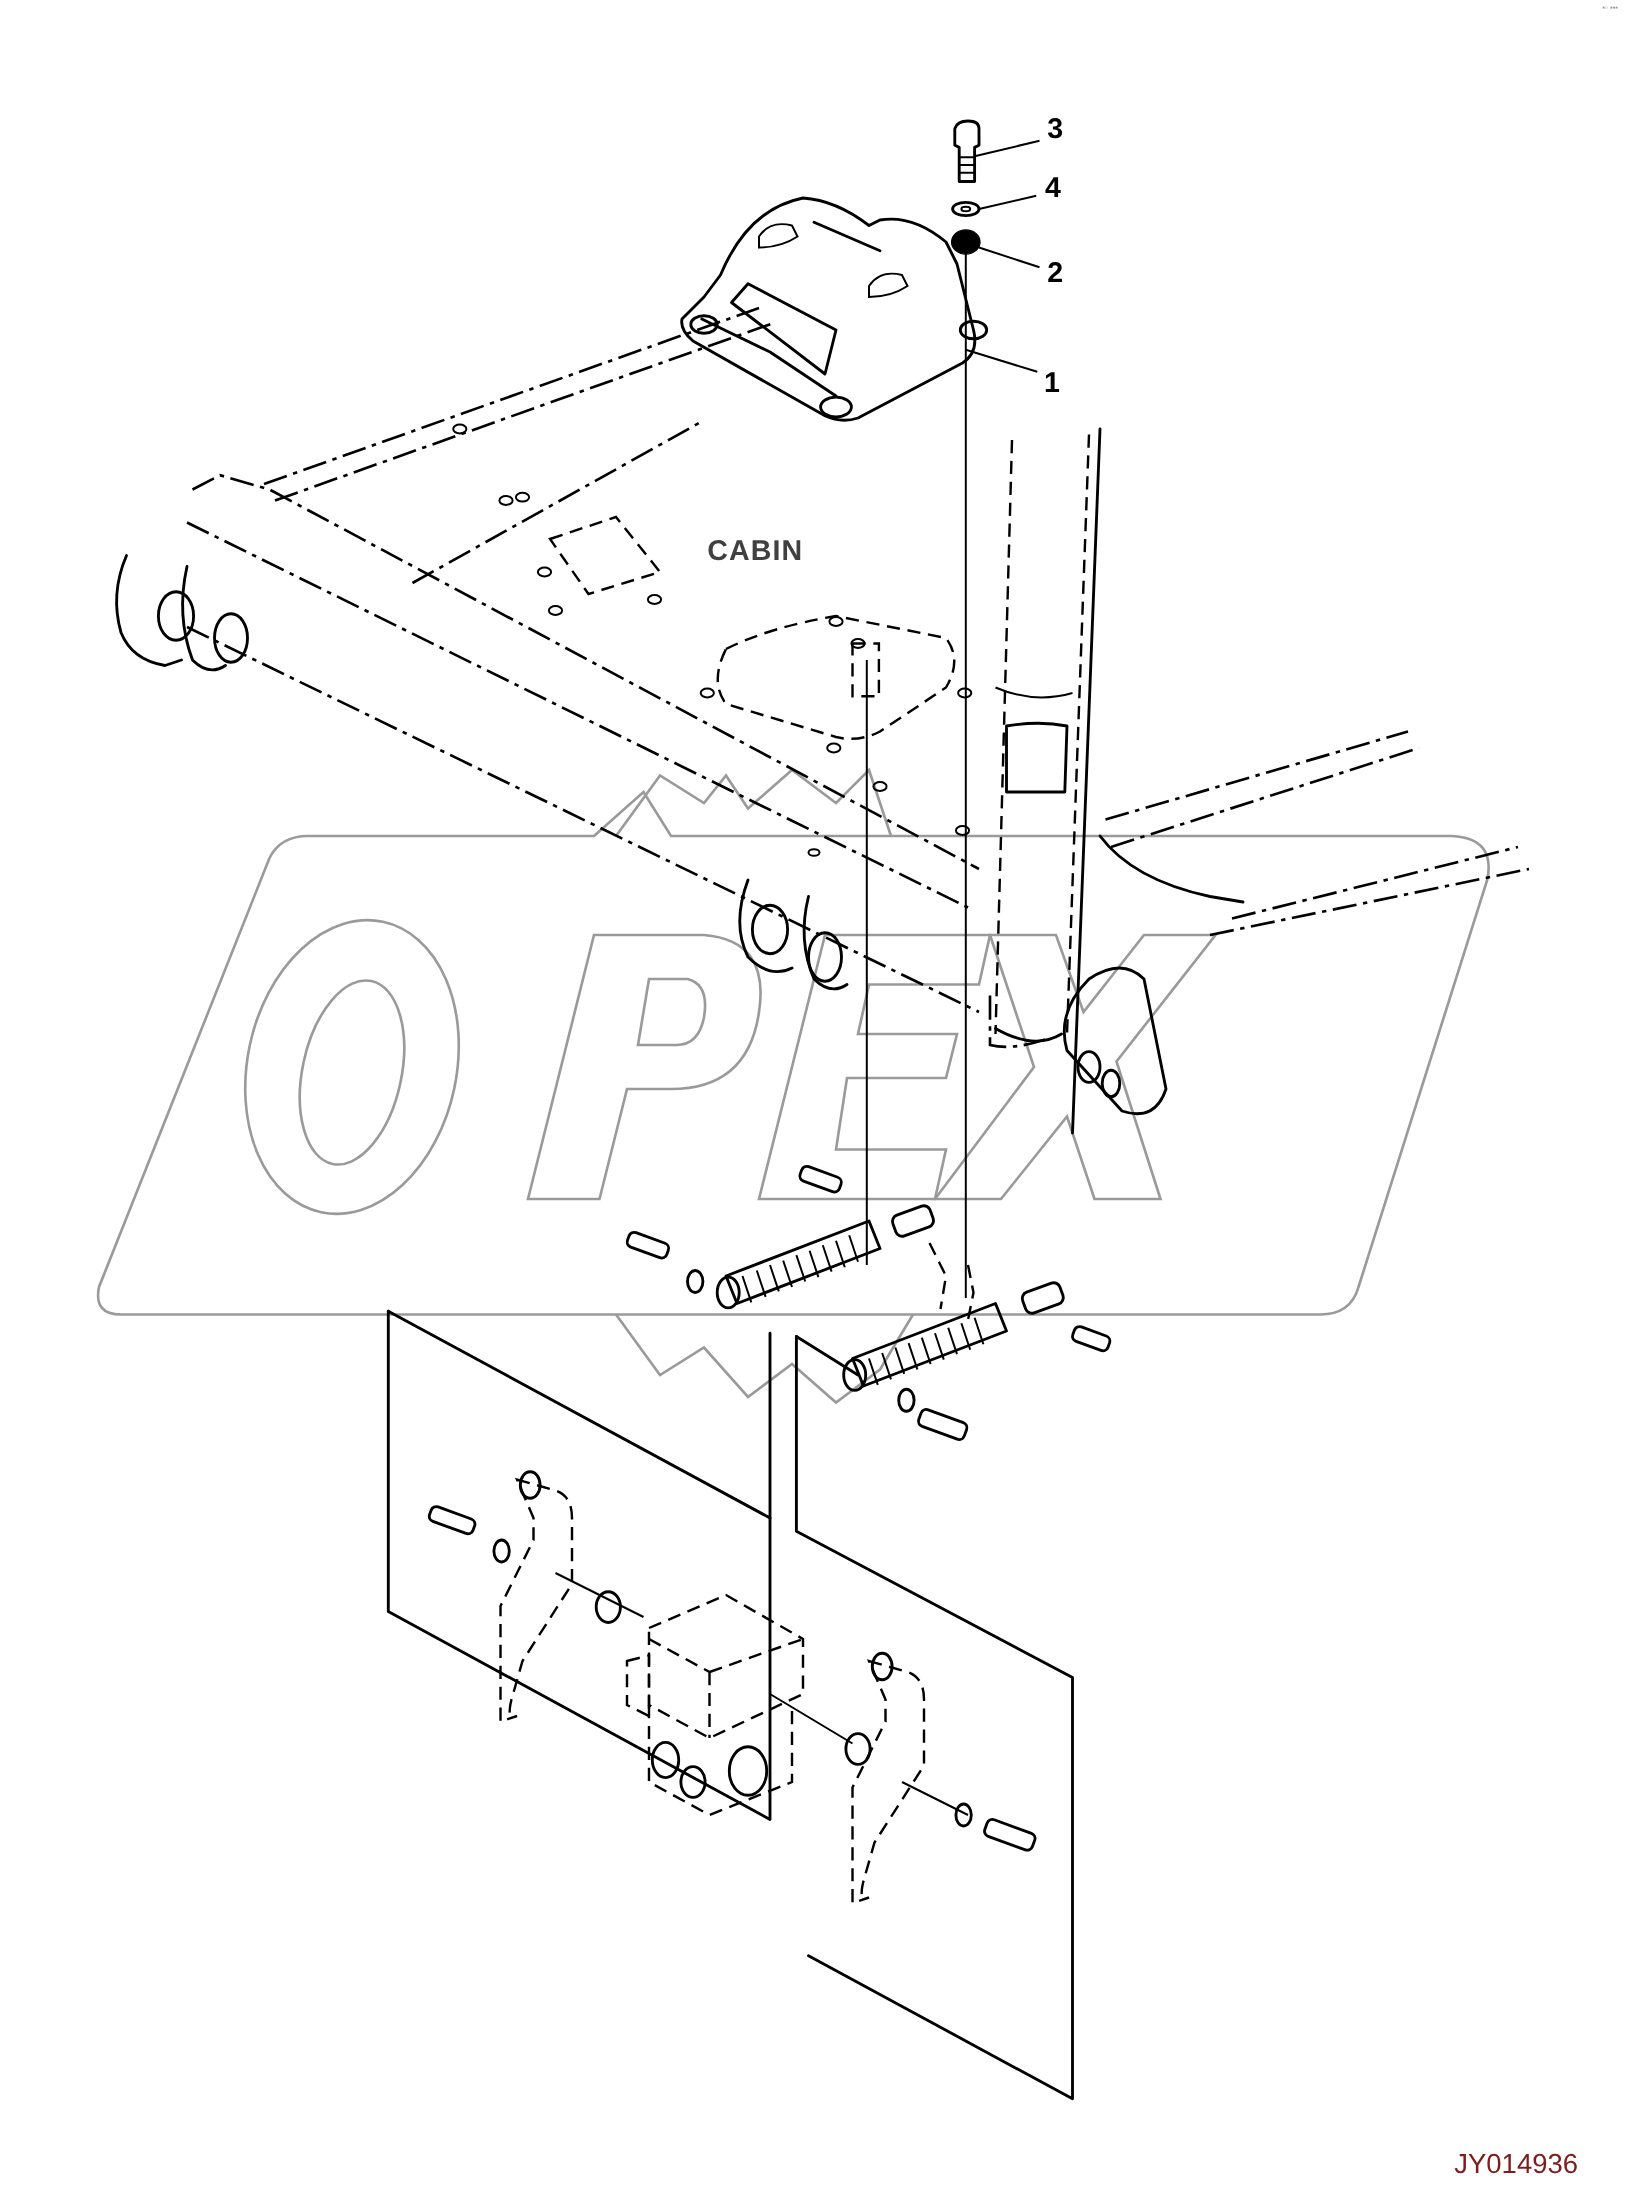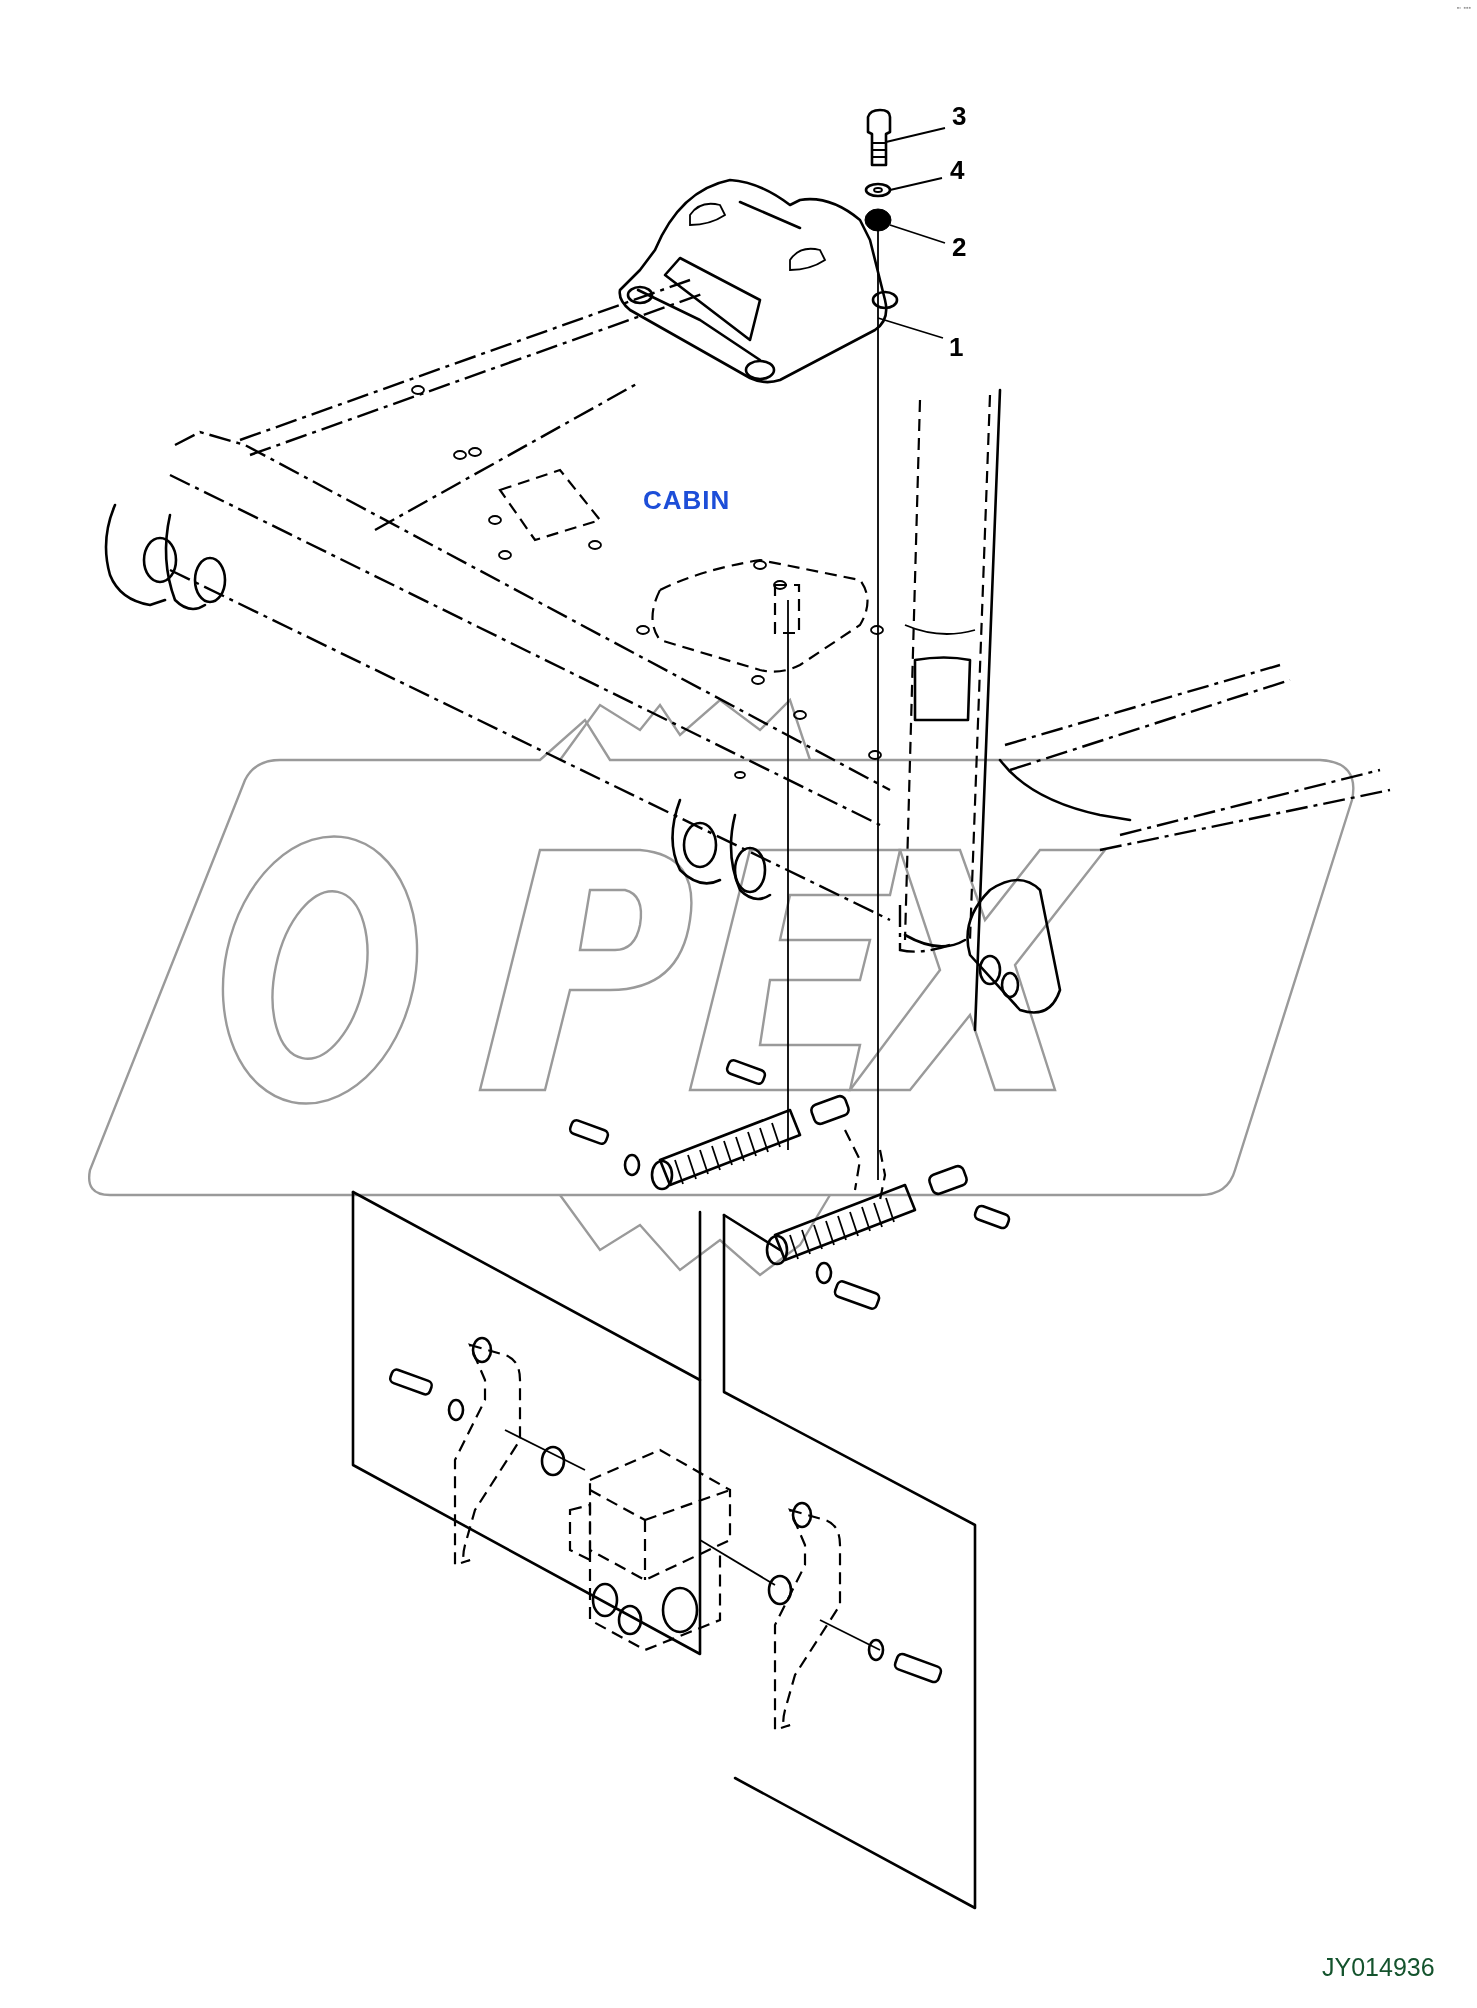--- a/index.html
+++ b/index.html
@@ -1,20 +1,20 @@
 <!DOCTYPE html>
 <html><head>
 <meta charset="utf-8">
 <style>
   html,body{margin:0;padding:0;background:#ffffff;}
   body{width:1477px;height:2008px;position:relative;overflow:hidden;font-family:"Liberation Sans",sans-serif;}
   #canvas{position:absolute;left:0;top:0;width:1477px;height:2008px;}
   .lbl{position:absolute;font-family:"Liberation Sans",sans-serif;font-weight:bold;color:#000;font-size:26px;line-height:1;}
-  .cabin{position:absolute;font-family:"Liberation Sans",sans-serif;font-weight:bold;font-size:26px;color:#1d4ed8;letter-spacing:1px;}
-  .code{position:absolute;font-family:"Liberation Sans",sans-serif;font-size:25px;color:#14532d;}
+  .cabin{position:absolute;font-family:"Liberation Sans",sans-serif;font-weight:bold;font-size:26px;color:#404040;letter-spacing:1px;}
+  .code{position:absolute;font-family:"Liberation Sans",sans-serif;font-size:25px;color:#7f1d1d;}
   .corner{position:absolute;right:6px;top:4px;font-family:"Liberation Sans",sans-serif;font-size:7px;color:#999;}
   svg .s{stroke:#000;fill:none;stroke-width:2.6;stroke-linejoin:round;stroke-linecap:round;}
   svg .d{stroke:#000;fill:none;stroke-width:2.4;stroke-dasharray:22 6 4 6;}
   svg .h{stroke:#000;fill:none;stroke-width:2.2;stroke-dasharray:12 7;}
   svg .t{stroke:#000;fill:none;stroke-width:1.8;}
   svg .w{stroke:#9a9a9a;fill:none;stroke-width:2.4;}
   svg .f{fill:#000;stroke:#000;}
 </style>
 </head>
 <body>

